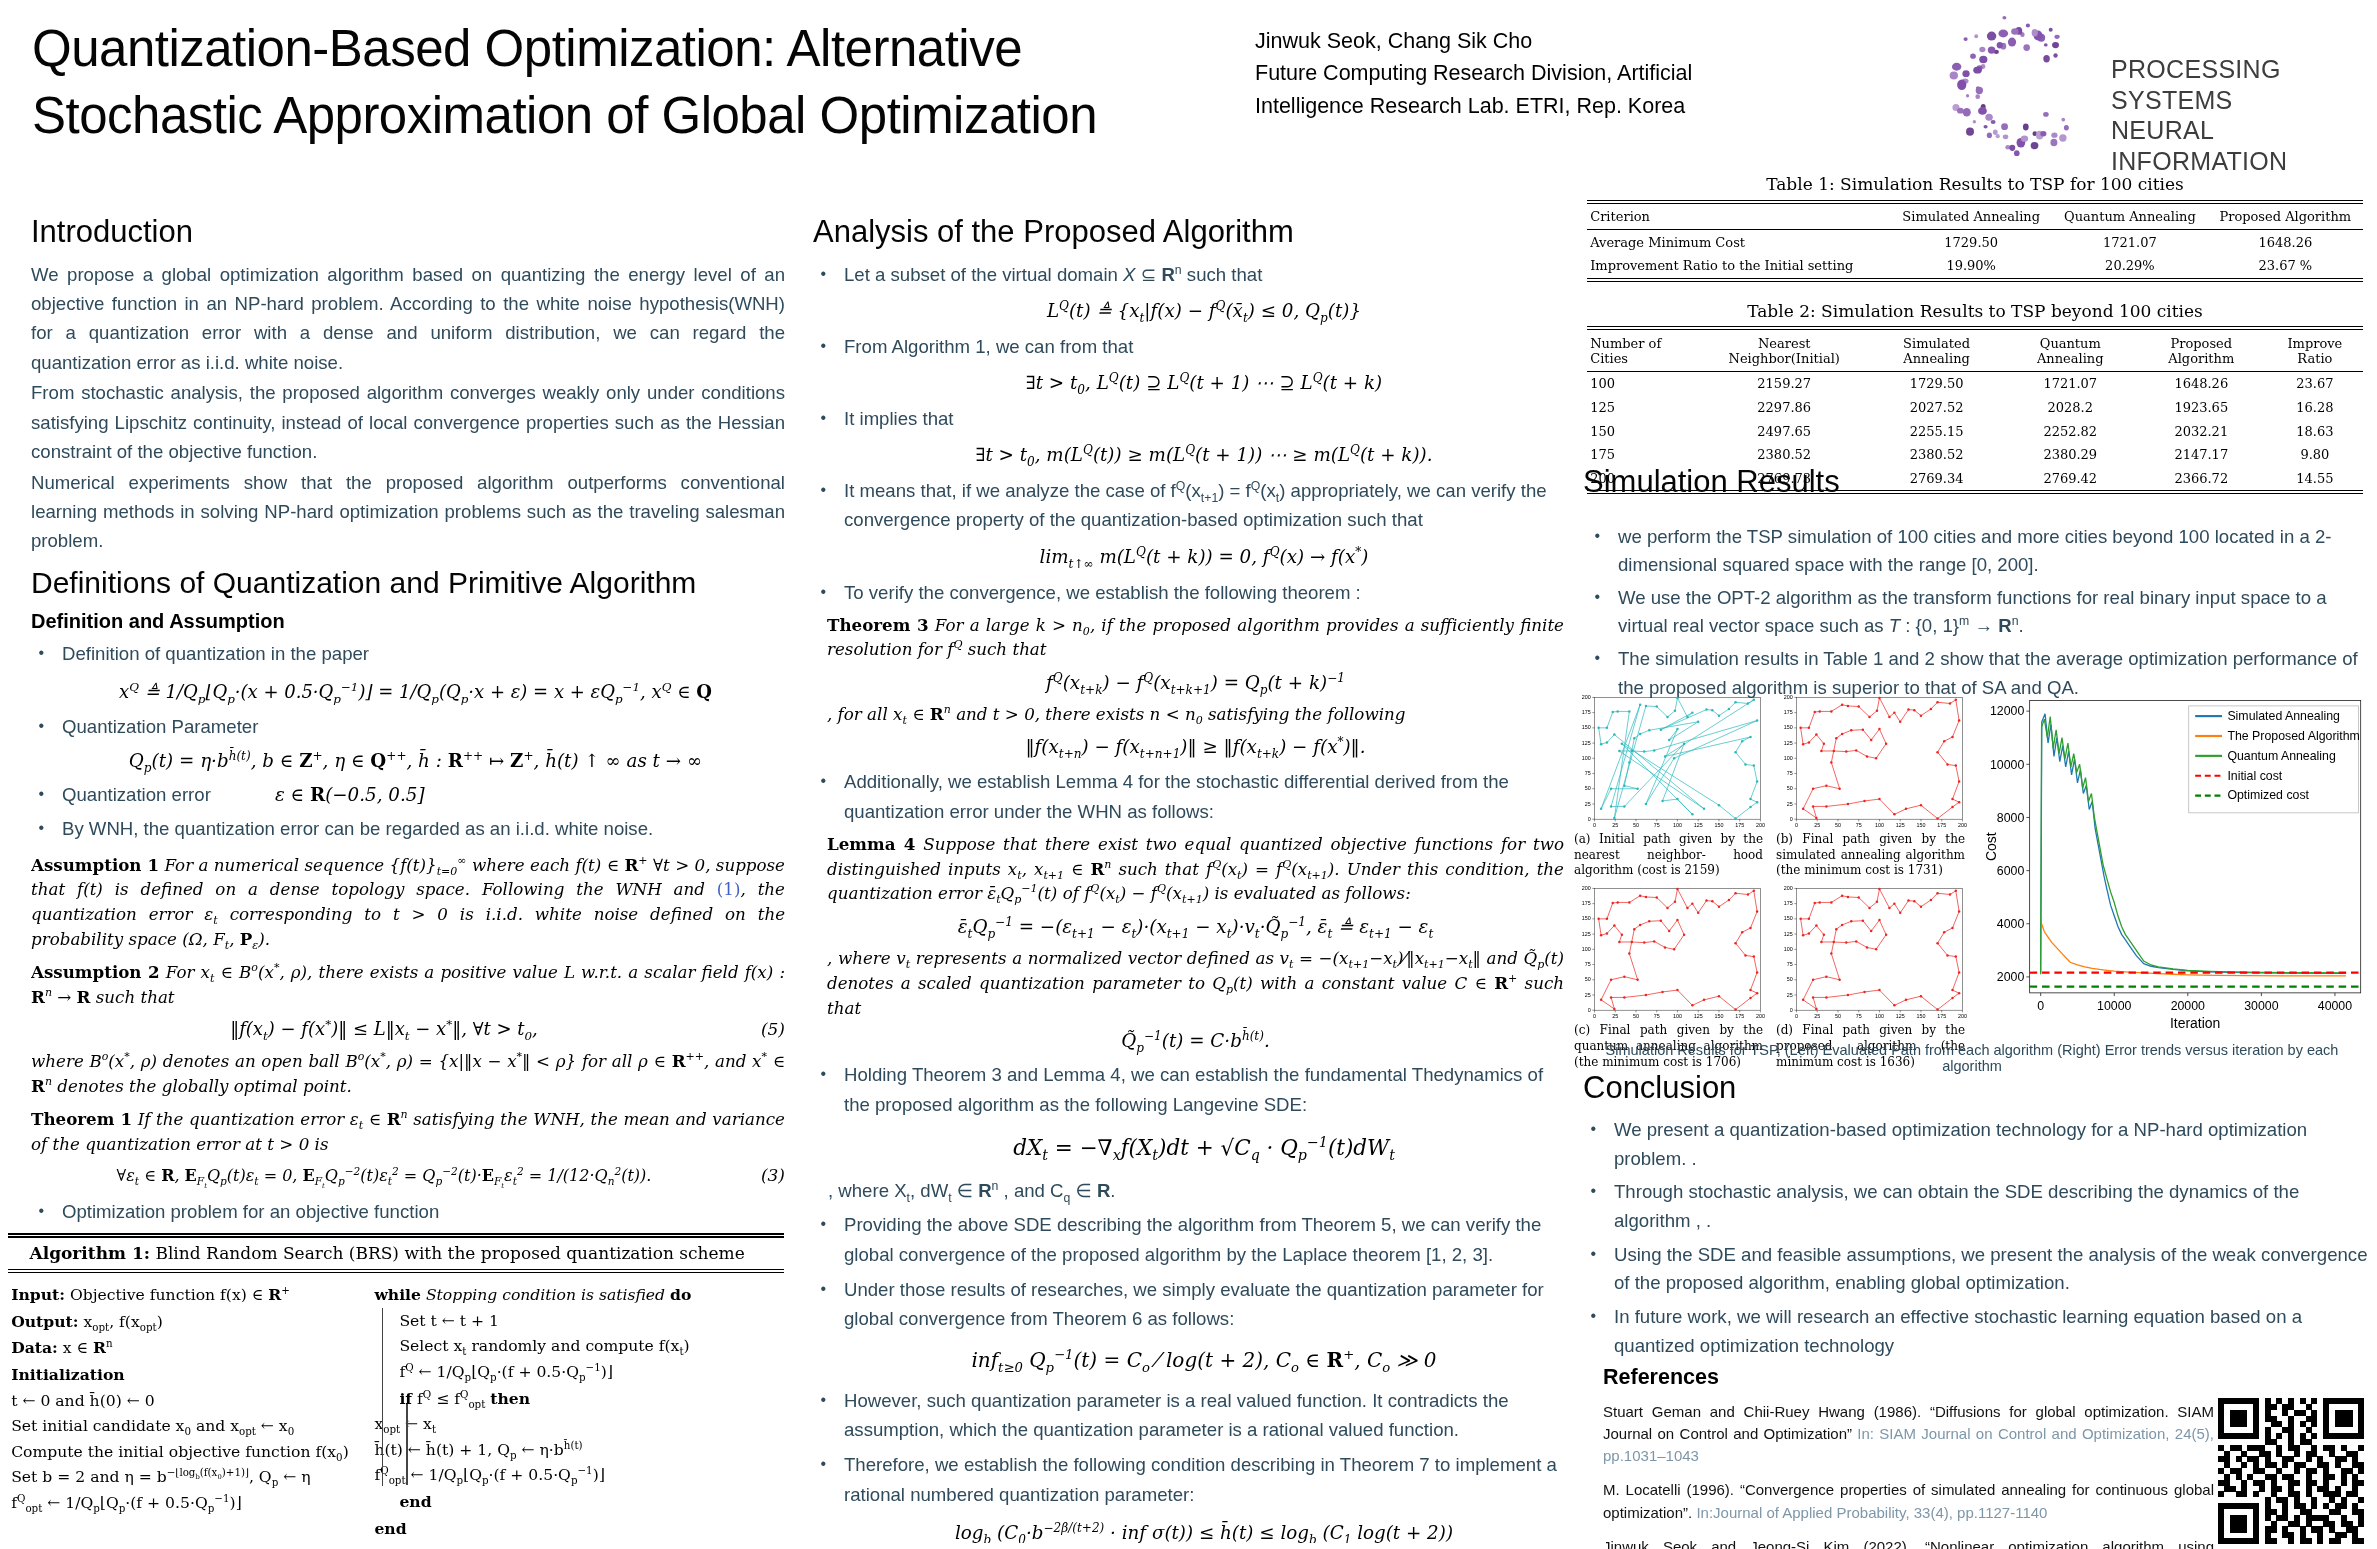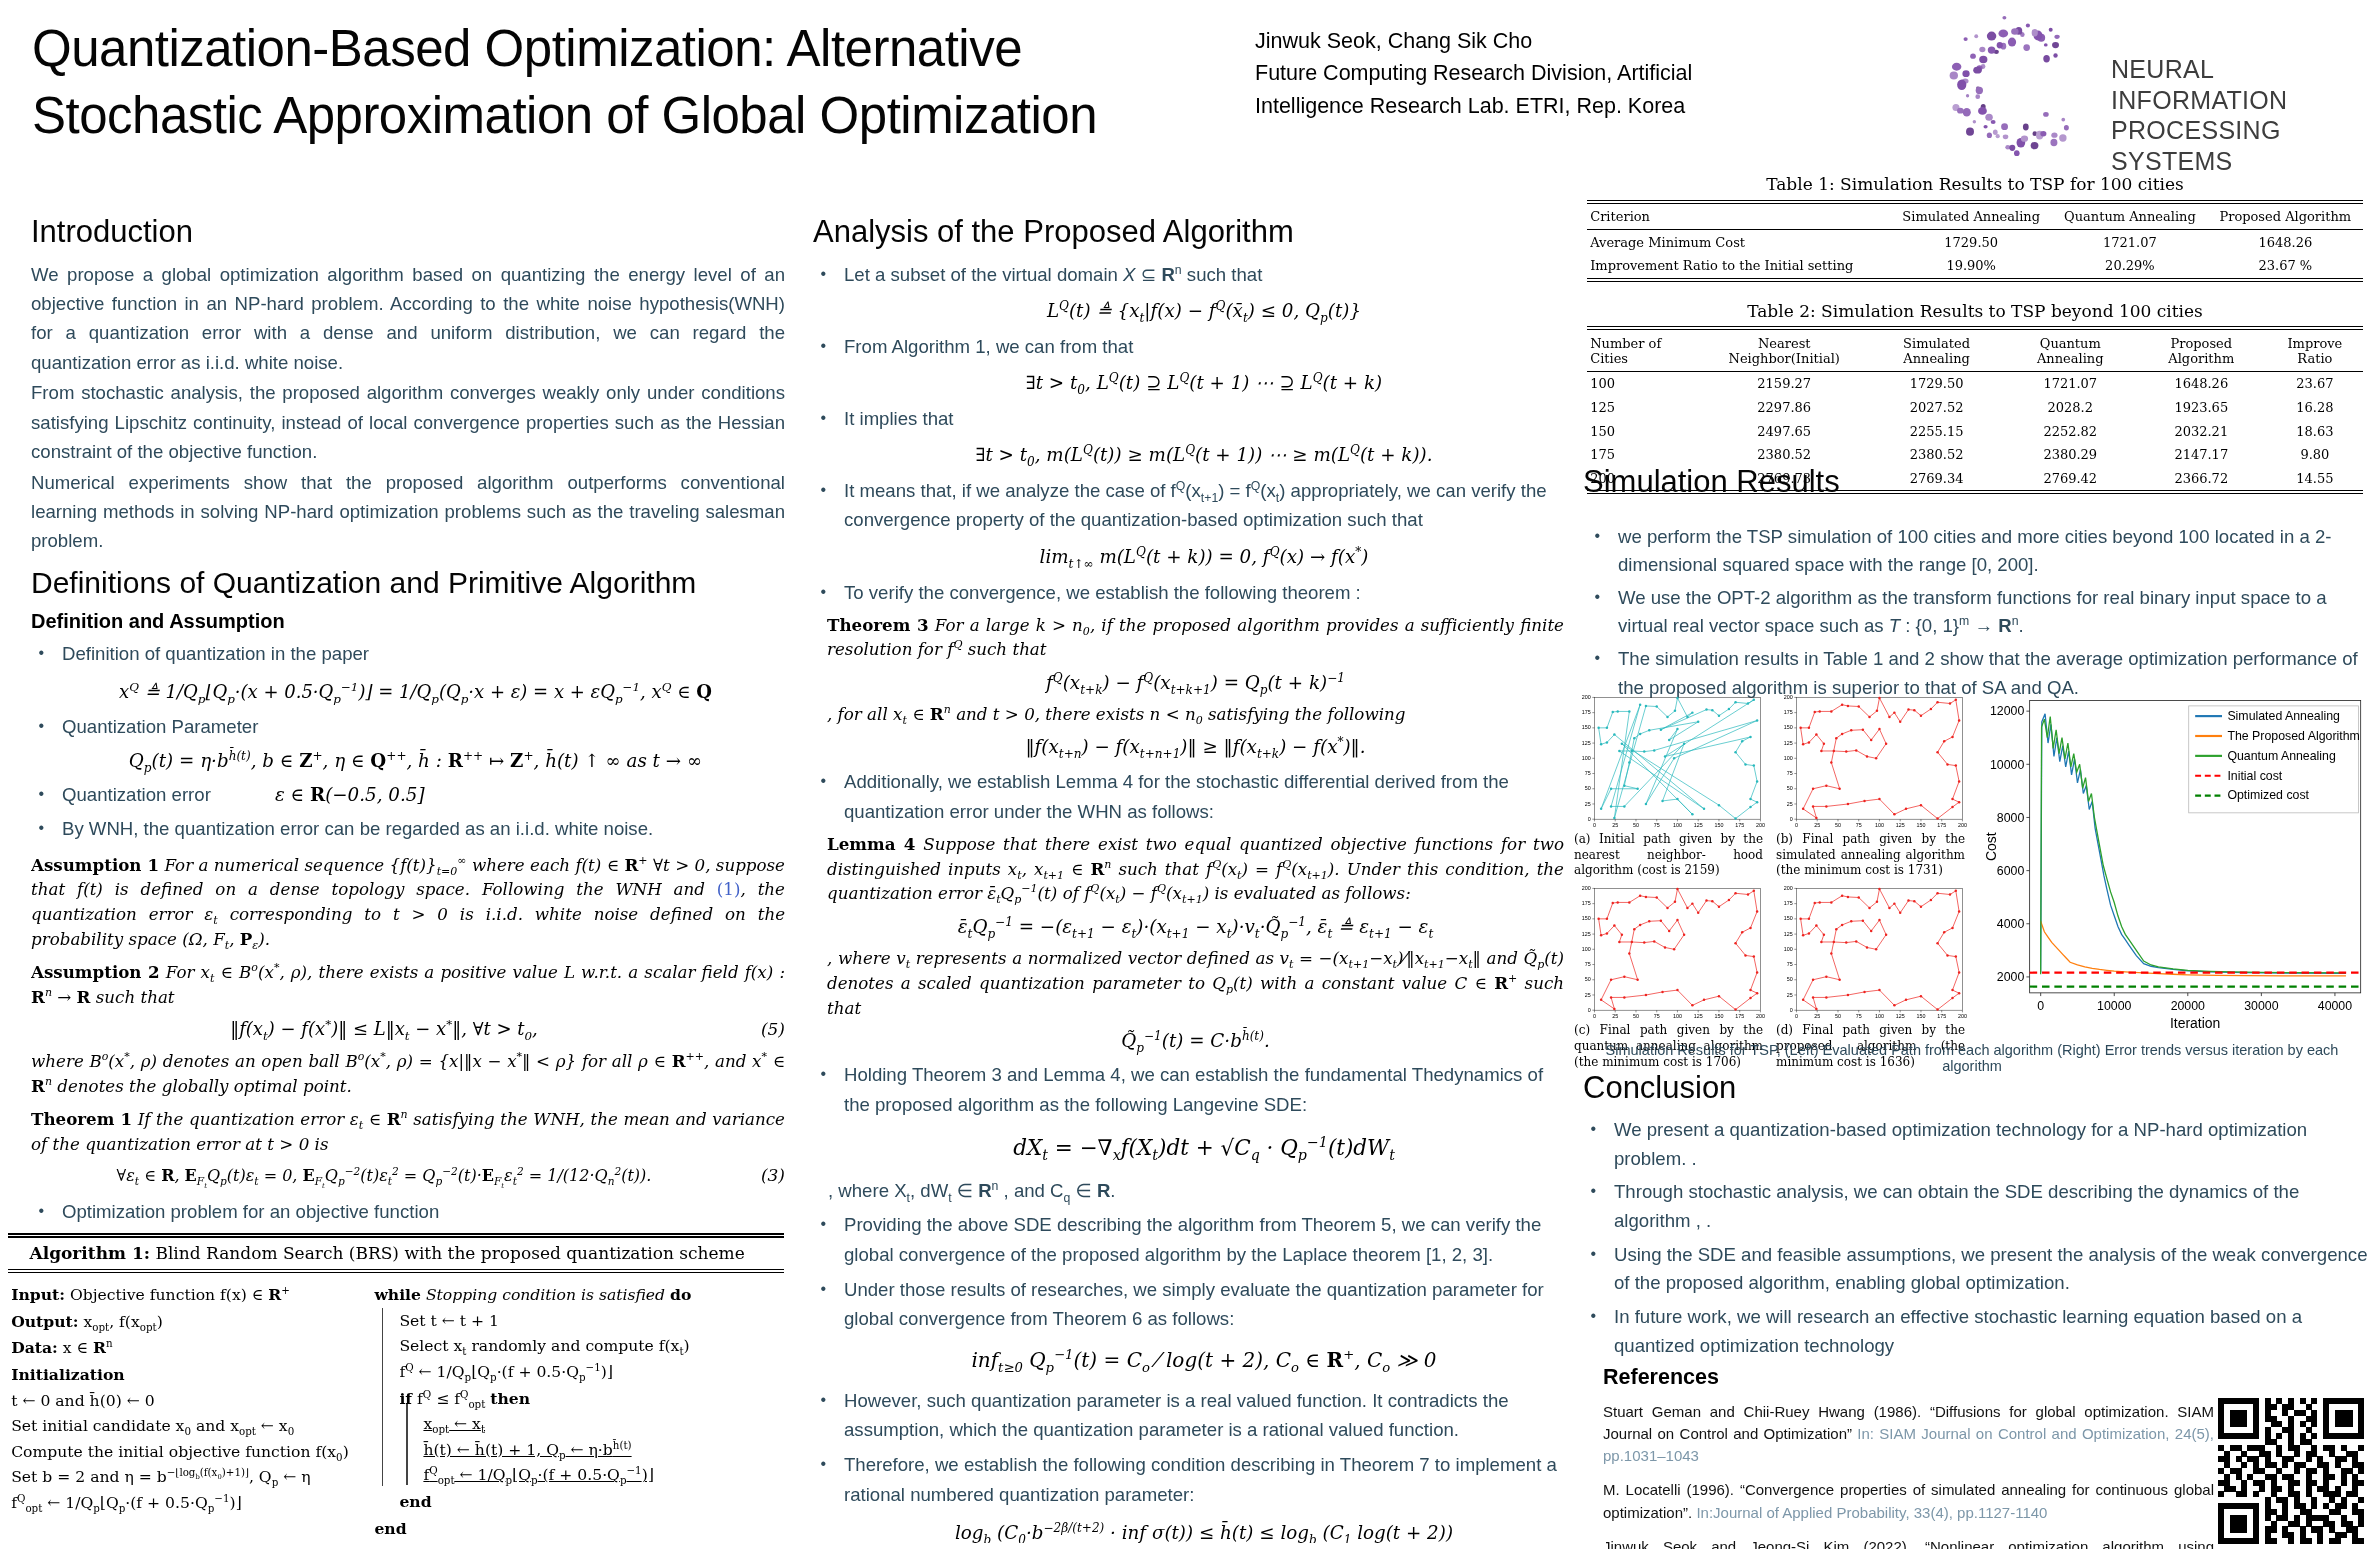--- a/index.html
+++ b/index.html
@@ -27,21 +27,21 @@
   .thm{font-family:"DejaVu Serif","Liberation Serif",serif;font-style:italic;font-size:16.7px;
        line-height:1.48;color:#000;margin:8.6px 0;text-align:justify;}
   .thm .lbl{font-style:normal;font-weight:700;}
   .link{color:#4060c8;}
   
   #alg{font-family:"DejaVu Serif","Liberation Serif",serif;font-size:15.6px;color:#000;}
   .algtop{border-top:5.4px double #000;}
   .algtitle{padding:5.4px 4.3px 5.4px 21.5px;border-bottom:4.3px double #000;font-size:17px;}
   .algbody{display:grid;grid-template-columns:47% 53%;padding:7.5px 0 8.6px 3.2px;}
   .algline{margin:3.8px 0;line-height:1.4;}
-  .ind1{margin-left:25px;}.ind2{margin-left:49px;text-decoration:underline;}
+  .ind1{margin-left:25px;}.ind2{}
   .scopeline{position:absolute;width:1.1px;background:#444;}
   
   .tcap{font-family:"DejaVu Serif",serif;font-size:17px;text-align:center;margin:3.2px 0 5.4px 0;}
   table.btab{border-collapse:collapse;width:100%;font-family:"DejaVu Serif","Liberation Serif",serif;
              font-size:13px;color:#000;border-top:4.8px double #000;border-bottom:4.8px double #000;}
   table.btab th{font-weight:400;border-bottom:1.6px solid #000;padding:5.4px 3.2px;text-align:center;}
   table.btab td{padding:4.3px 3.2px;text-align:center;}
   table.btab th:first-child,table.btab td:first-child{text-align:left;}
   
   .tspcap{font-family:"DejaVu Serif",serif;font-size:12px;line-height:1.3;color:#000;margin-top:1.1px;
@@ -137,22 +137,22 @@
         <ellipse cx="192.8" cy="251.9" rx="6.7" ry="8.0" fill="hsl(272,36%,72%)"></ellipse>
         <ellipse cx="199.8" cy="249.3" rx="5.7" ry="5.2" fill="hsl(272,36%,53%)"></ellipse>
         <ellipse cx="219.5" cy="265.8" rx="6.5" ry="7.0" fill="hsl(272,36%,60%)"></ellipse>
         <ellipse cx="220.4" cy="252.0" rx="5.8" ry="4.9" fill="hsl(272,36%,66%)"></ellipse>
         <ellipse cx="236.2" cy="257.2" rx="6.9" ry="6.8" fill="hsl(272,36%,70%)"></ellipse>
         <ellipse cx="204.6" cy="213.2" rx="5.2" ry="4.5" fill="hsl(272,36%,58%)"></ellipse>
         <ellipse cx="242.7" cy="238.2" rx="4.6" ry="5.1" fill="hsl(272,36%,58%)"></ellipse>
         <ellipse cx="236.9" cy="223.1" rx="3.5" ry="3.4" fill="hsl(272,36%,65%)"></ellipse>
       </svg>
     <div class="logotxt" style="position:absolute;left:180px;top:54px;">
+      <div>PROCESSING SYSTEMS</div>
       <div>NEURAL INFORMATION</div>
-      <div>PROCESSING SYSTEMS</div>
     </div>
   </div>
 
   <div class="abs" style="left:31px;top:214px;width:754px;height:1018px;overflow:hidden;">
     <div class="h2">Introduction</div>
     <p class="para slate">We propose a global optimization algorithm based on quantizing the energy level of an objective function in an NP-hard problem. According to the white noise hypothesis(WNH) for a quantization error with a dense and uniform distribution, we can regard the quantization error as i.i.d. white noise.</p>
     <p class="para slate">From stochastic analysis, the proposed algorithm converges weakly only under conditions satisfying Lipschitz continuity, instead of local convergence properties such as the Hessian constraint of the objective function.</p>
     <p class="para slate">Numerical experiments show that the proposed algorithm outperforms conventional learning methods in solving NP-hard optimization problems such as the traveling salesman problem.</p>
 
     <div class="h2" style="margin-top:10.8px;font-size:30px;">Definitions of Quantization and Primitive Algorithm</div>

